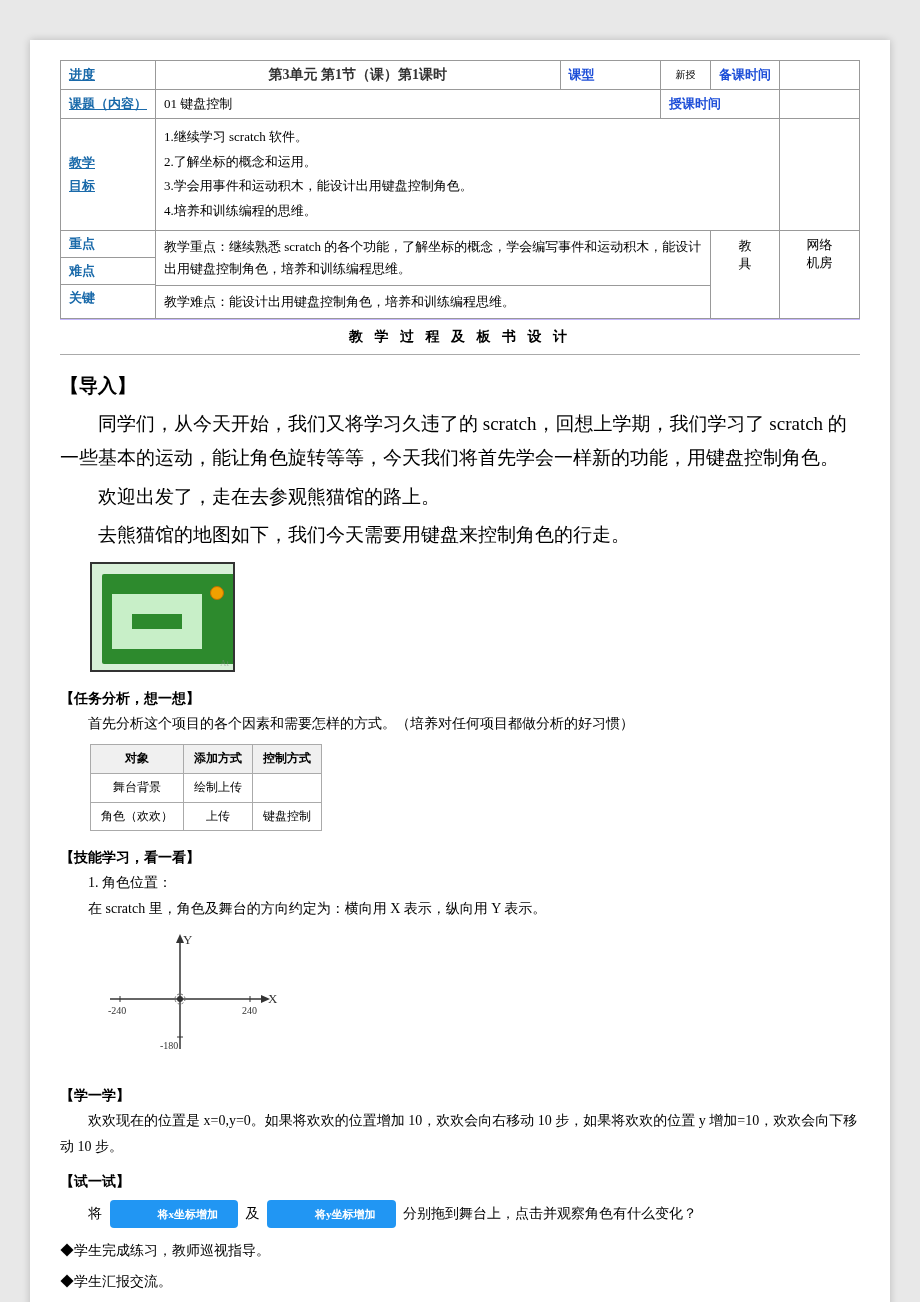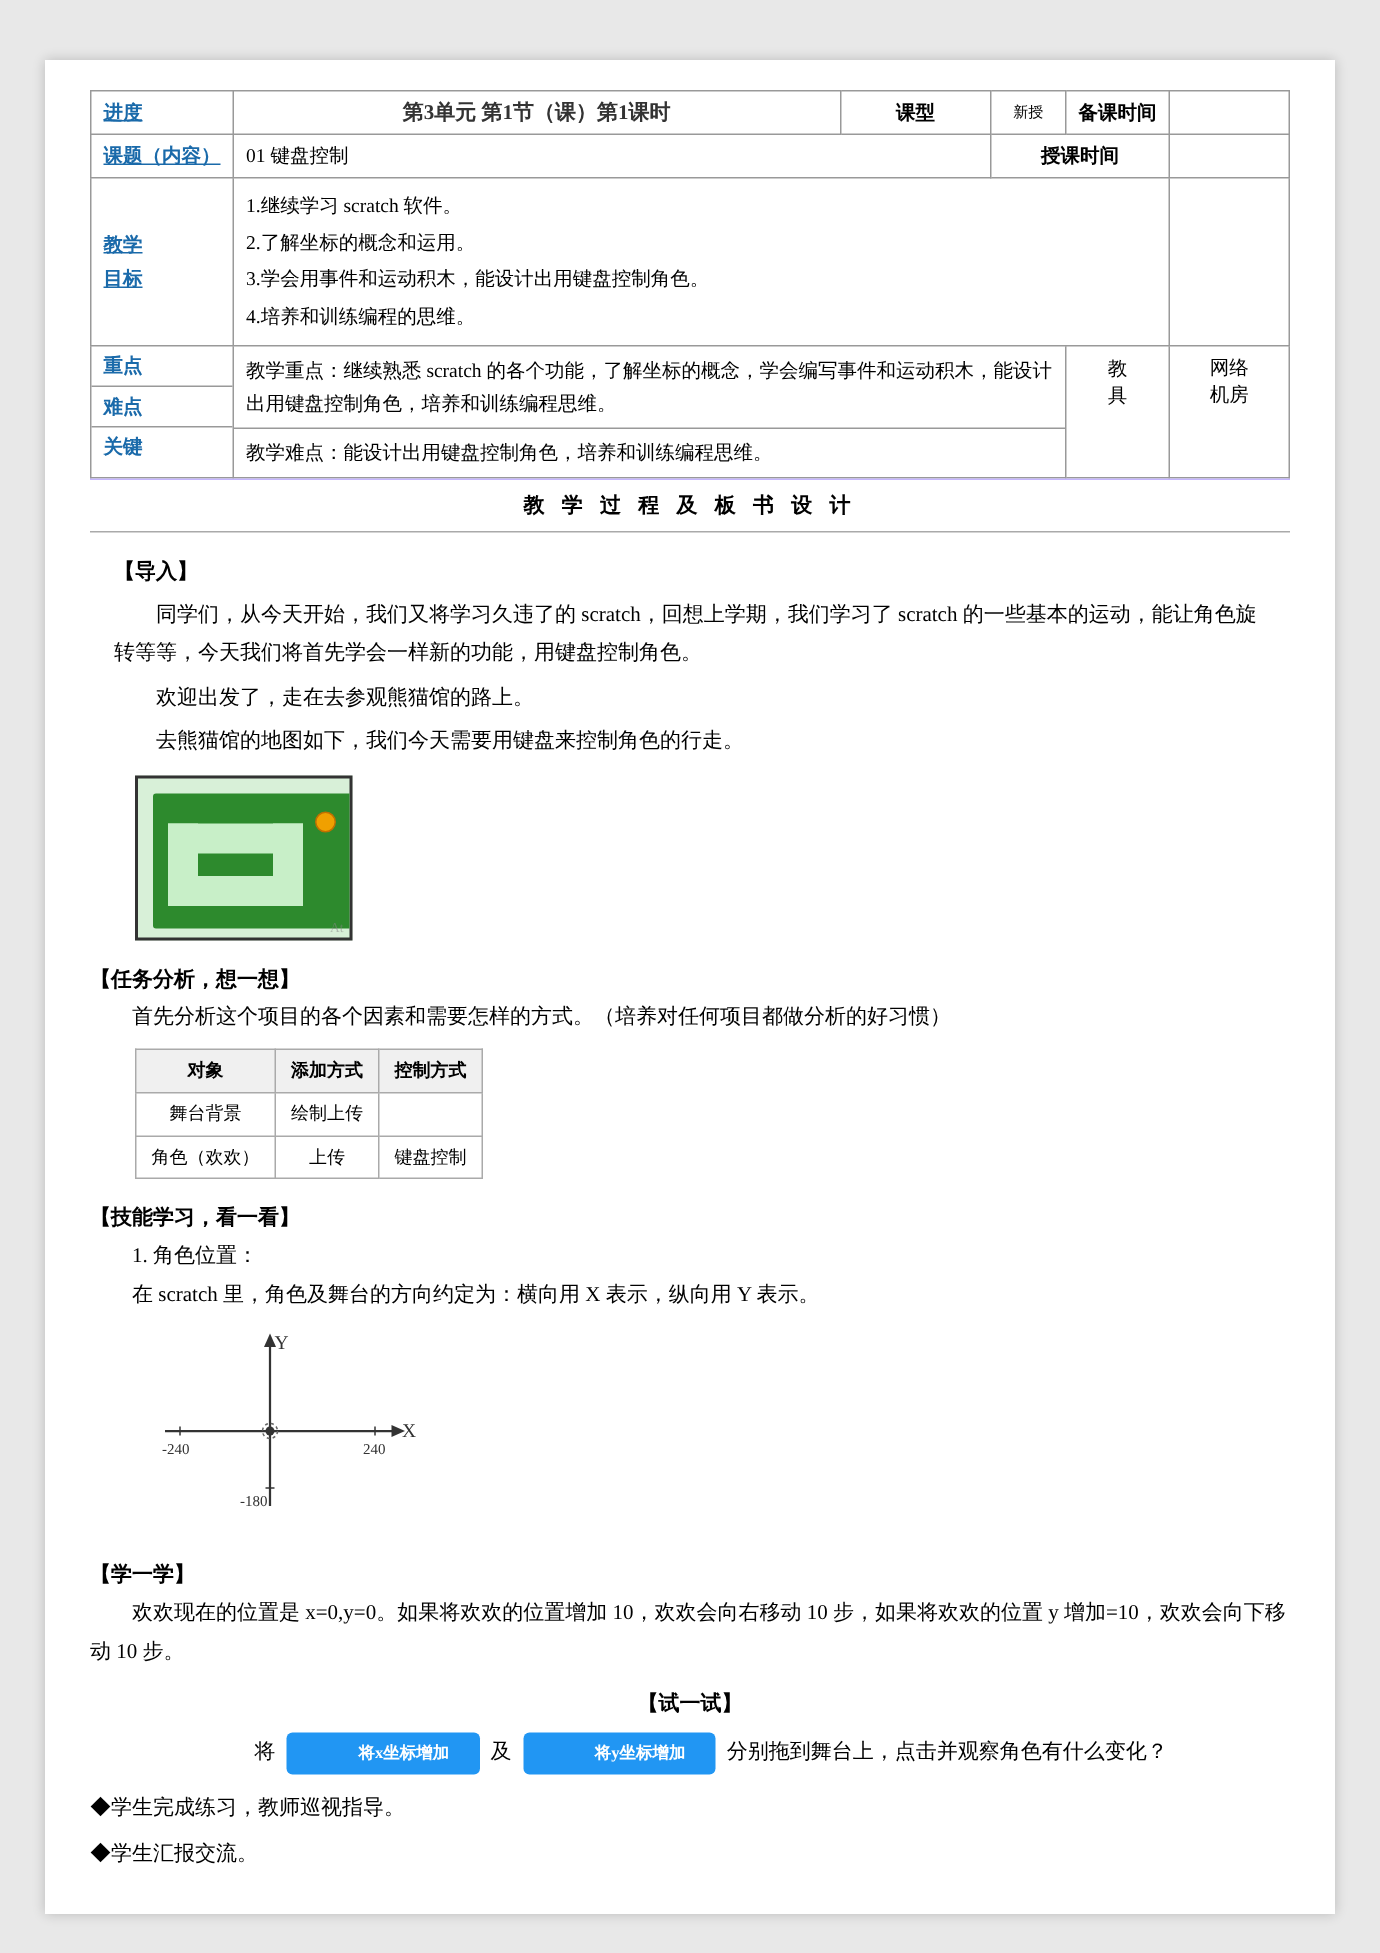--- a/index.html
+++ b/index.html
@@ -31,40 +31,40 @@
       font-size: 13px;
     }
     .label-cell {
       color: #1a6a9a;
       font-weight: bold;
       white-space: nowrap;
       width: 60px;
       text-decoration: underline;
     }
     .unit-label {
-      color: #000000;
-      font-weight: bold;
-      text-align: center;
+      color: #1d4ed8;
+      font-weight: bold;
+      text-align: left;
       white-space: nowrap;
     }
     .section-heading {
       font-size: 14px;
       font-weight: bold;
       text-align: center;
       letter-spacing: 4px;
       padding: 8px 0;
       border-top: 1px solid #c4b5fd;
       border-bottom: 1px solid #aaa;
       margin-bottom: 14px;
     }
 
     .intro-section {
-      margin: 10px 16px;
-      line-height: 1.8;
-      font-size: 14px;
+      margin: 10px 0;
+      line-height: 1.8;
+      font-size: 19px;
     }
     .intro-section p {
       text-indent: 2em;
       margin-bottom: 4px;
     }
 
     
     .map-container {
       margin: 10px 0 10px 30px;
       width: 145px;
@@ -148,21 +148,20 @@
     
     .learn-section {
       margin: 8px 0;
       line-height: 1.8;
     }
 
     
     .try-section {
       margin: 8px 0;
       line-height: 1.8;
-      text-align: center;
     }
 
     
     .scratch-blocks {
       display: inline-flex;
       gap: 6px;
       align-items: center;
       margin: 0 4px;
     }
     .block-btn {

